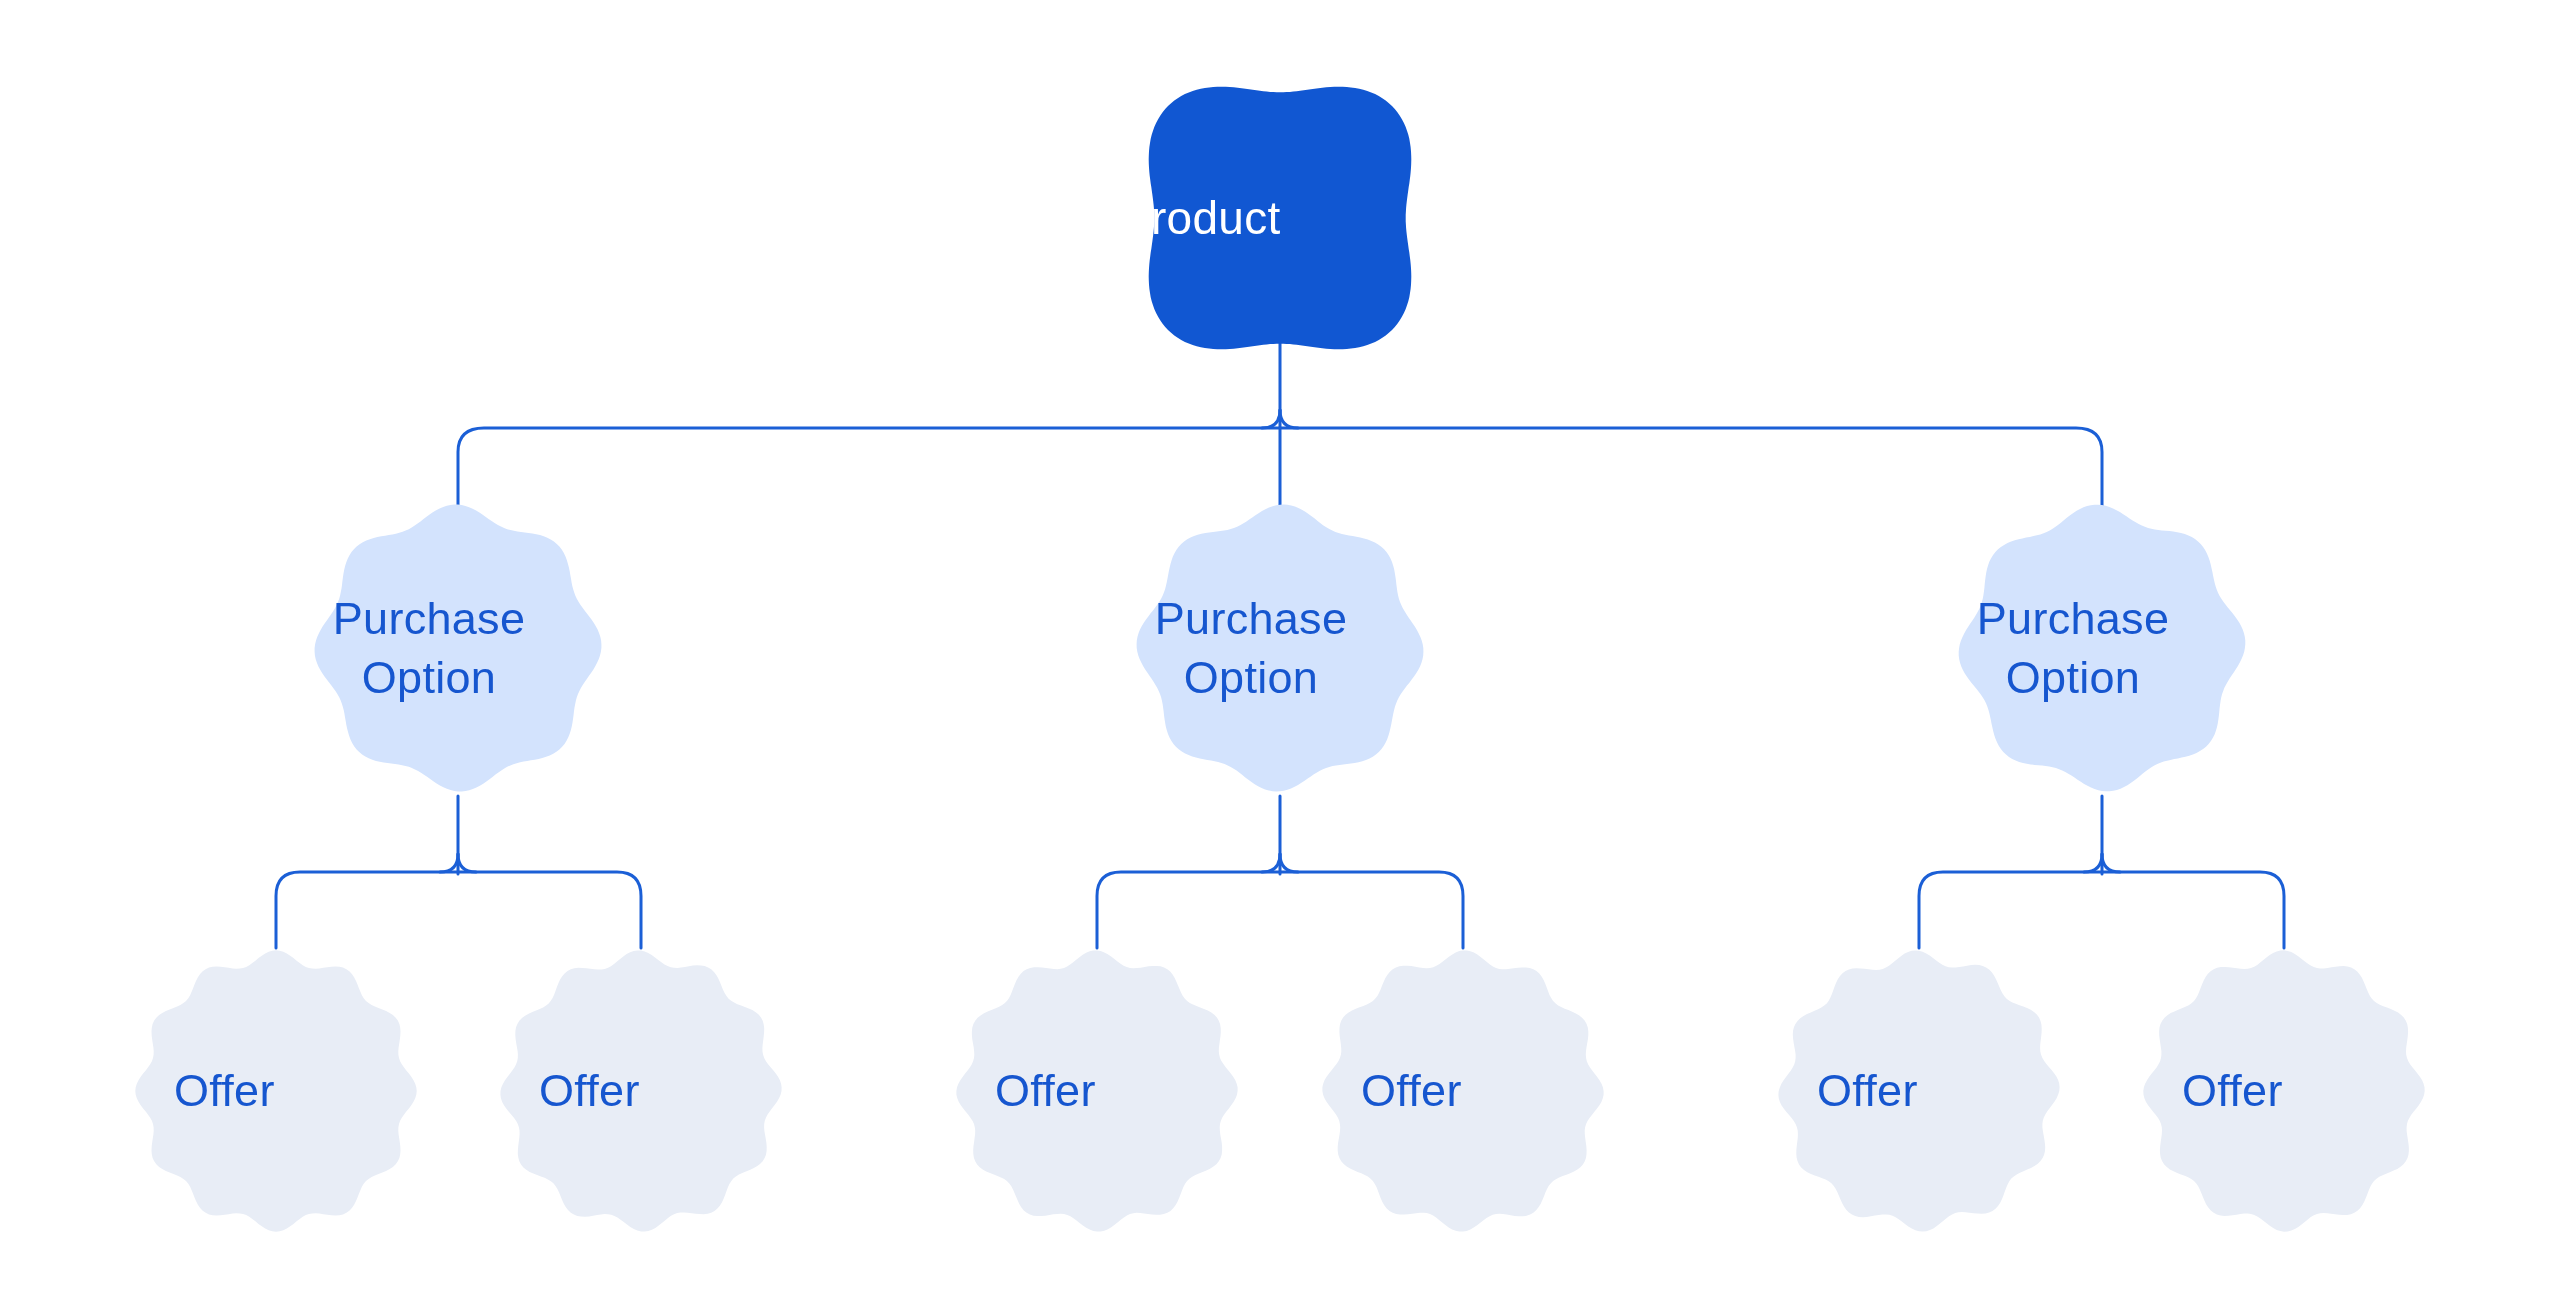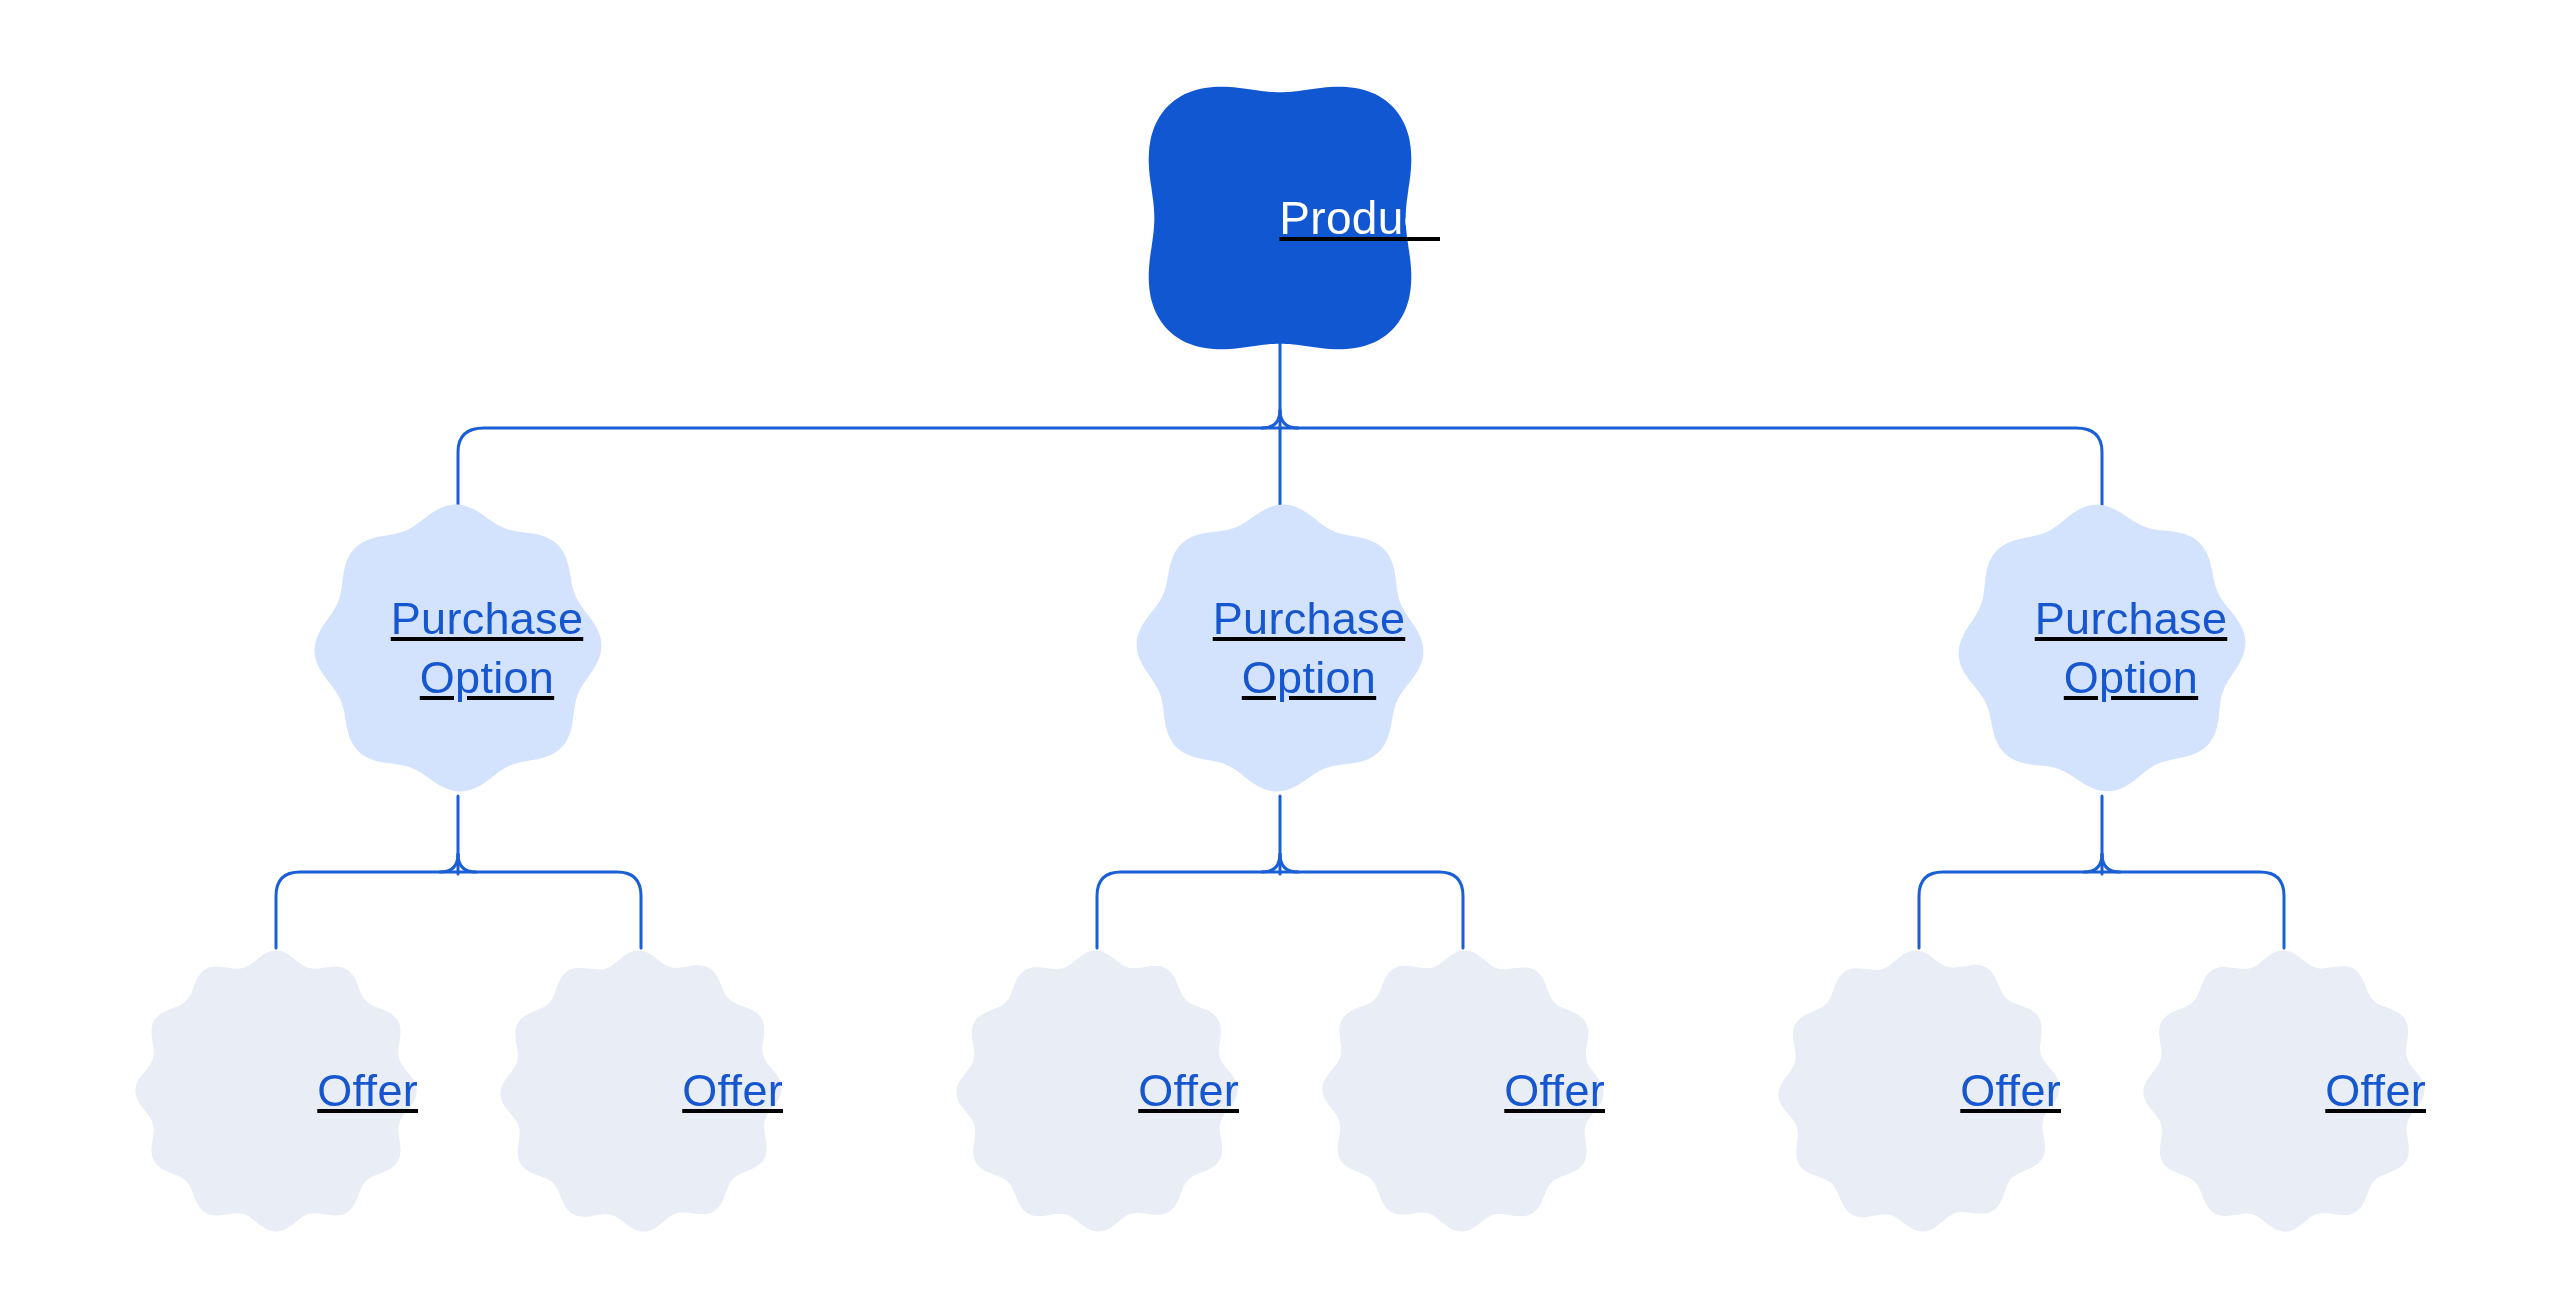--- a/index.html
+++ b/index.html
@@ -22,22 +22,21 @@
     fill: none;
     stroke: var(--connector-blue, #1b5fd6);
     stroke-width: 3;
     stroke-linecap: round;
   }
 
   .node {
     position: absolute;
     display: flex;
     align-items: center;
-    justify-content: flex-end;
-    text-decoration: underline;
+    justify-content: flex-start;
   }
   .node svg.blob {
     position: absolute;
     left: 0; top: 0;
     width: 100%; height: 100%;
   }
   .node .label {
     position: relative;
     text-align: center;
     font-weight: 500;
@@ -60,21 +59,21 @@
 
   
   .node.offer { width: 284px; height: 284px; top: 949px; }
   .node.offer1 { left: 134px; }
   .node.offer2 { left: 499px; }
   .node.offer3 { left: 955px; }
   .node.offer4 { left: 1321px; }
   .node.offer5 { left: 1777px; }
   .node.offer6 { left: 2142px; }
   .node.offer .blob path { fill: var(--offer-fill, #e8edf6); }
-  .node.offer .label { color: var(--label-blue, #1656cf); font-size: 45px; }
+  .node.offer .label { color: var(--label-blue, #1656cf); font-size: 45px; margin-left: 40px; }
 </style>
 </head>
 <body>
 
 <div class="stage">
 
   <svg class="connectors" viewBox="0 0 2560 1312" aria-hidden="true">
 
     <path d="M1280 340 V516"></path>
     <path d="M458 516 V452 Q458 428 484 428 H2076 Q2102 428 2102 452 V516"></path>

